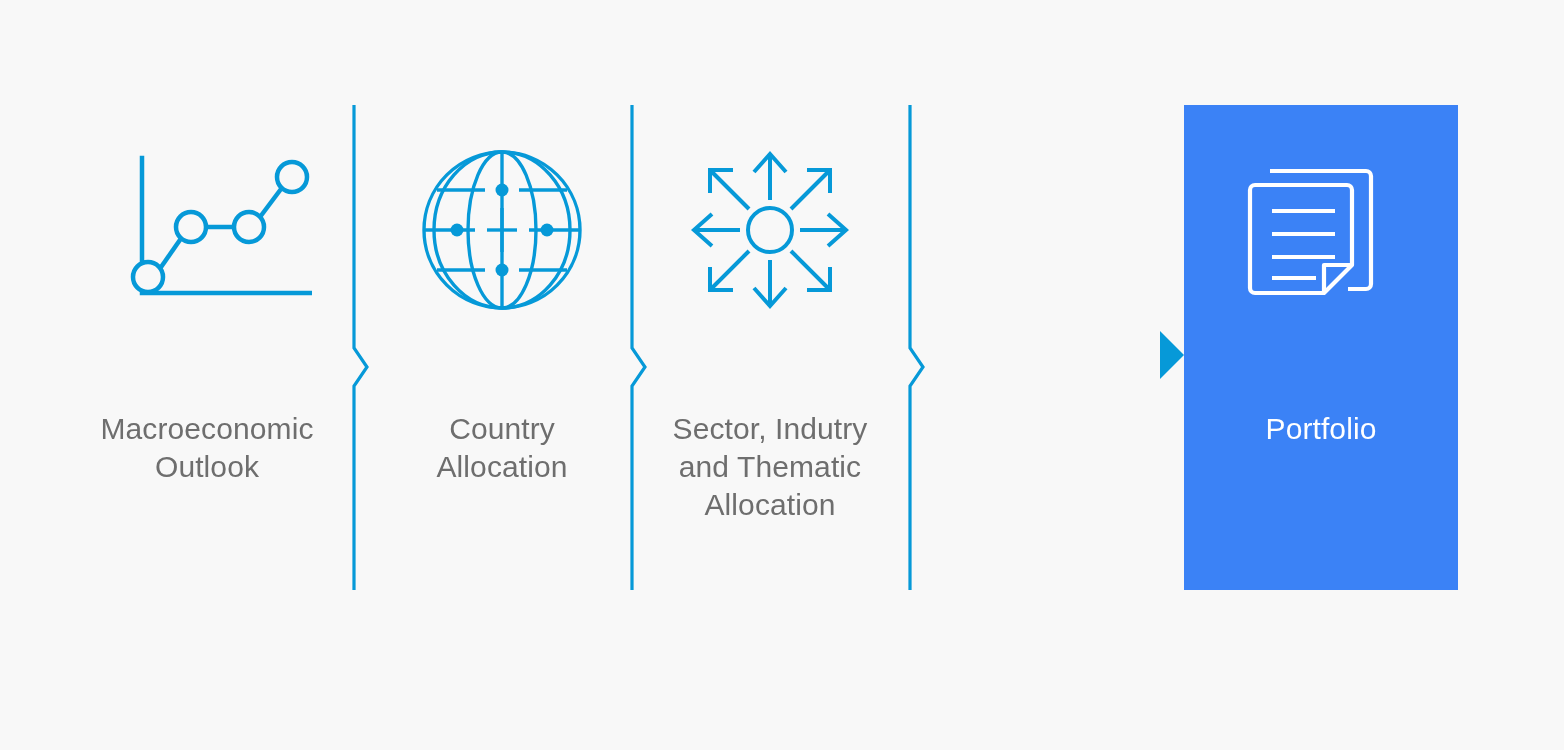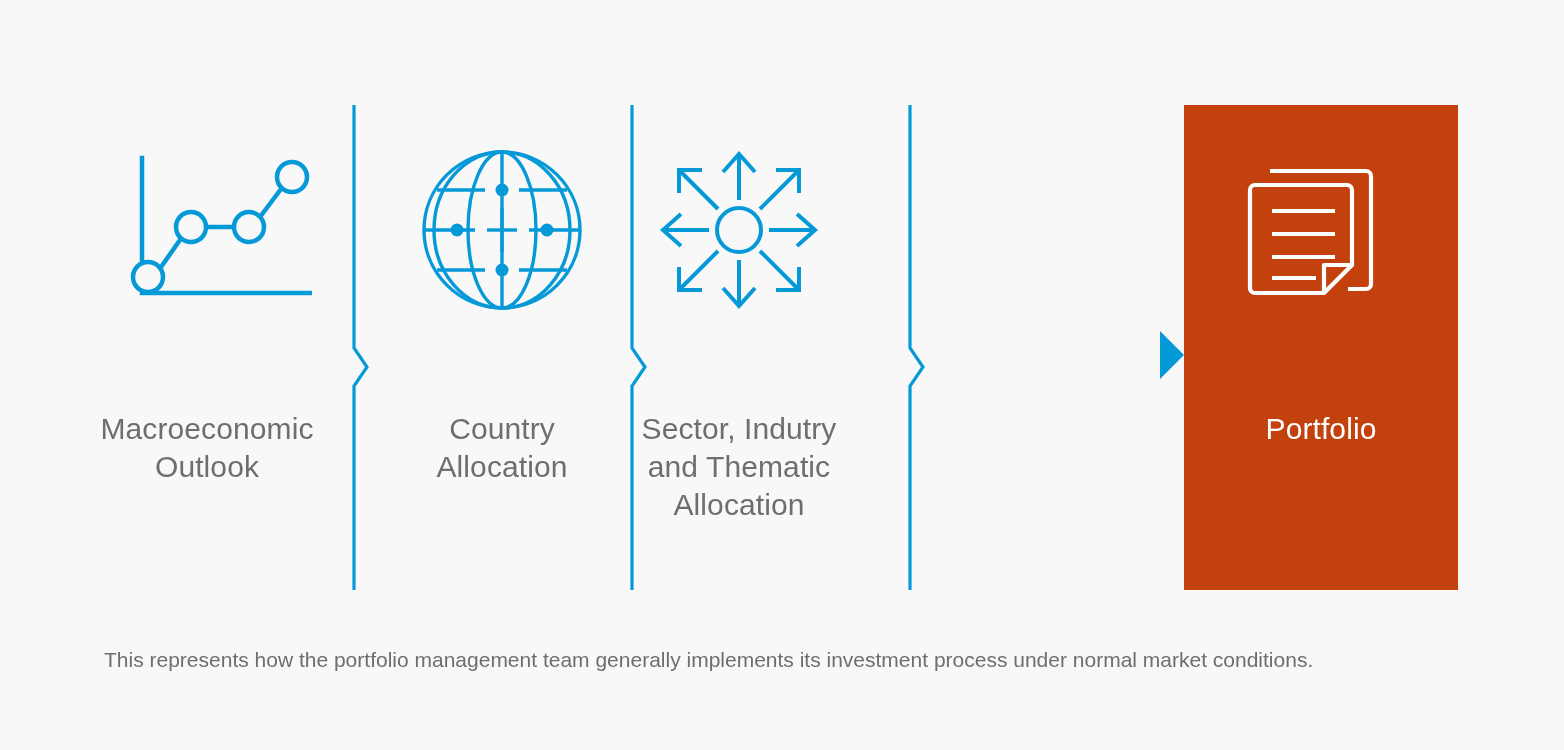--- a/index.html
+++ b/index.html
@@ -46,21 +46,21 @@
     text-align: center;
     font-size: 30px;
     line-height: 38px;
     color: #6e6e6e;
     letter-spacing: .1px;
     white-space: pre-line;
   }
 
   
   .step.highlight {
-    background: #c2410c;
+    background: #3b82f6;
   }
   .step.highlight .step-label {
     color: #ffffff;
   }
   .panel-point {
     position: absolute;
     left: -24px;
     top: 226px;
     width: 0;
     height: 0;
@@ -154,21 +154,21 @@
     <div class="step-label">Country
 Allocation</div>
   </div>
 
   <div class="divider" style="left:618px;">
     <svg width="30" height="485" viewBox="0 0 30 485">
       <path d="M14 0 L14 243 L27 262 L14 281 L14 485" fill="none" stroke="#0699d8" stroke-width="3.2" stroke-linejoin="miter"></path>
     </svg>
   </div>
 
-  <div class="step" style="left:602px;">
+  <div class="step" style="left:633px;">
     <div class="step-icon">
       <svg width="170" height="170" viewBox="0 0 170 170">
         <g fill="none" stroke="#0699d8" stroke-width="4" stroke-linecap="butt" stroke-linejoin="miter">
           <circle cx="85" cy="85" r="22"></circle>
 
           <line x1="85" y1="55" x2="85" y2="10"></line>
           <polyline points="69,27 85,9 101,27"></polyline>
 
           <line x1="85" y1="115" x2="85" y2="160"></line>
           <polyline points="69,143 85,161 101,143"></polyline>
@@ -219,15 +219,14 @@
           <line x1="36" y1="66" x2="99" y2="66"></line>
           <line x1="36" y1="89" x2="99" y2="89"></line>
           <line x1="36" y1="112" x2="99" y2="112"></line>
           <line x1="36" y1="133" x2="80" y2="133"></line>
         </g>
       </svg>
     </div>
     <div class="step-label">Portfolio</div>
   </div>
 
-  <div class="footnote">This represents how the portfolio management team generally implements its investment process under normal market conditions.</div>
 
 </div>
 
 </body></html>

